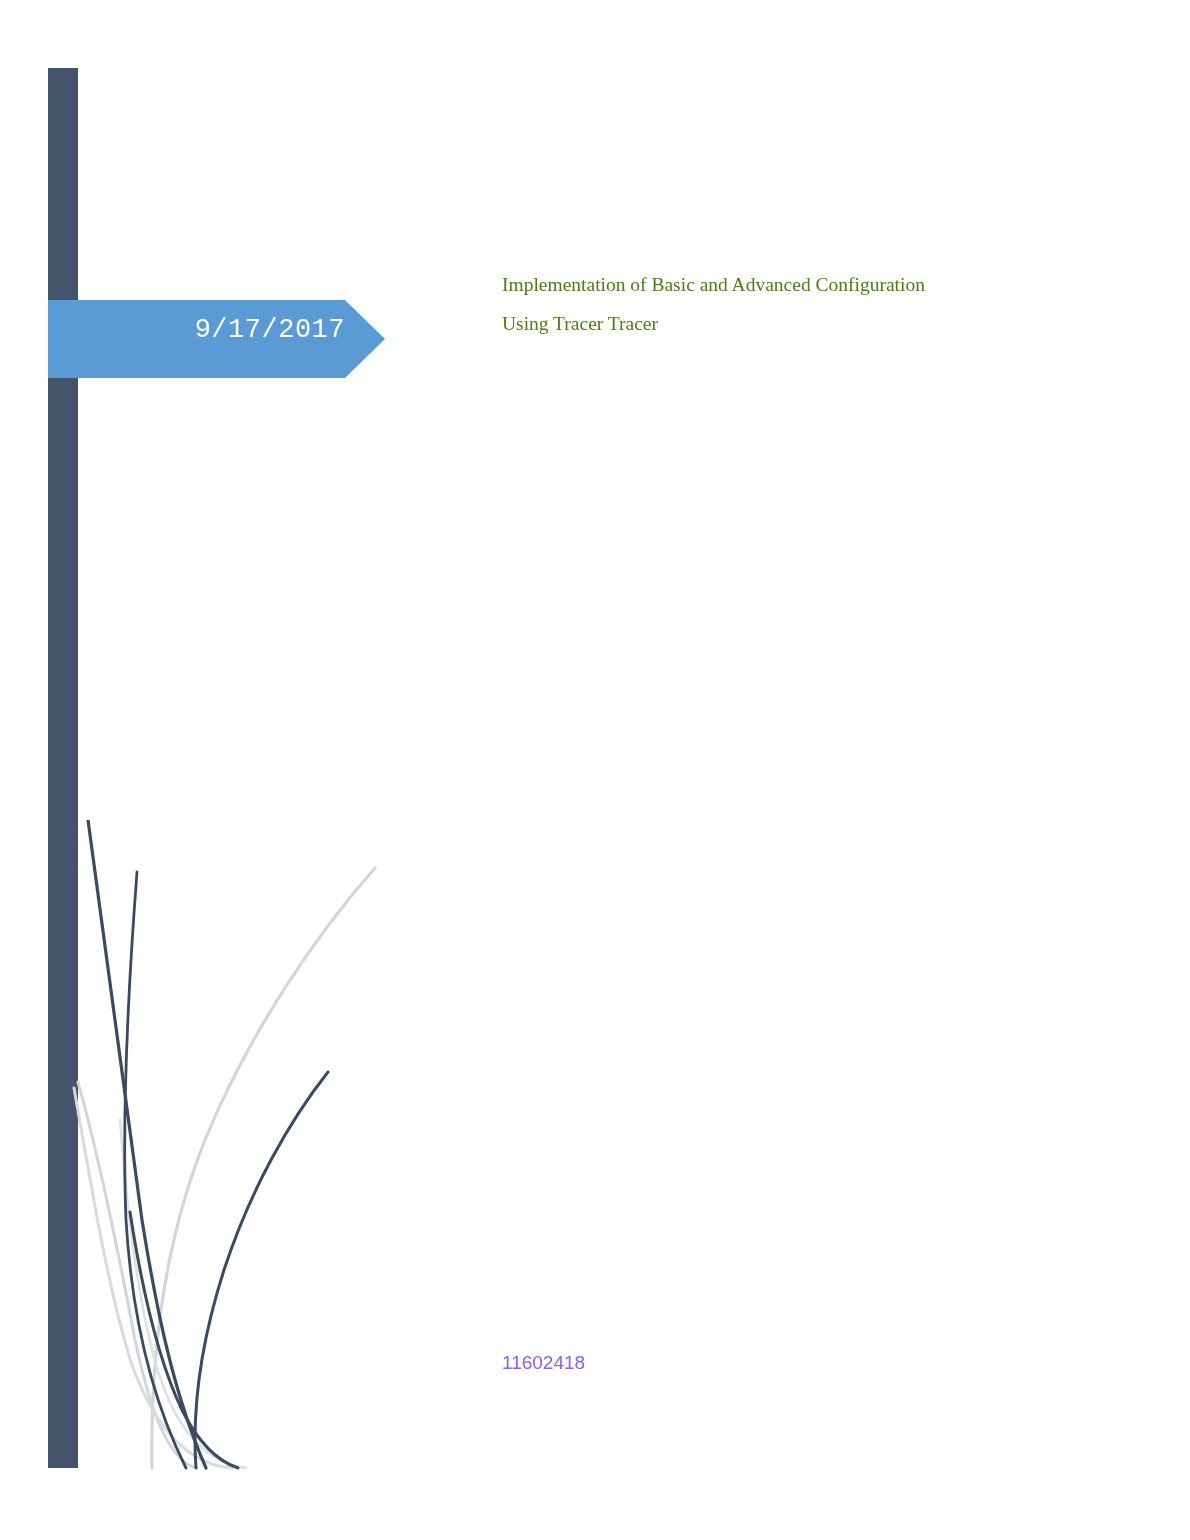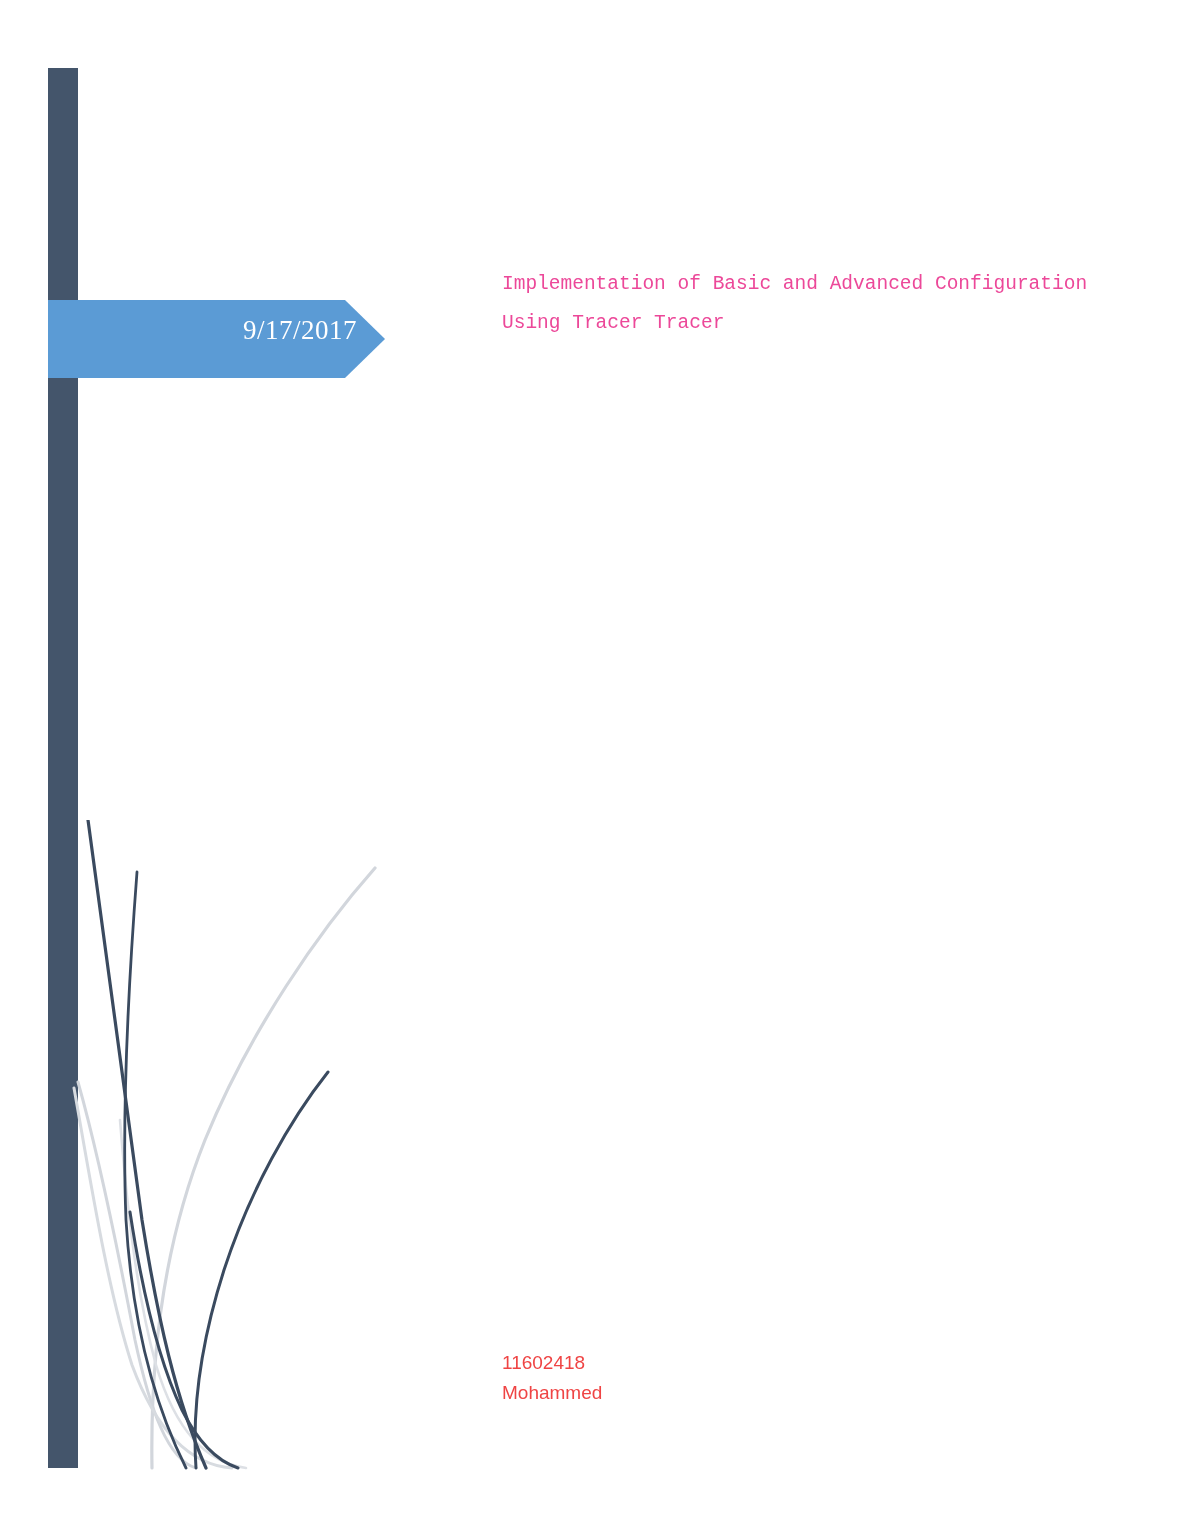--- a/index.html
+++ b/index.html
@@ -56,50 +56,49 @@
     left: 0;
     top: 0;
     width: 297px;
     height: 60px;
     display: flex;
     align-items: center;
     justify-content: flex-end;
     color: #ffffff;
     font-size: 27px;
     letter-spacing: 0.5px;
-    font-family: Liberation Serif, serif;
-    margin-left: 12px;
+    font-family: Liberation Mono, monospace;
   }
 
   
   #title-block {
     position: absolute;
     left: 502px;
     top: 265px;
     width: 560px;
   }
   #title-block .title-line {
     font-size: 19.5px;
     line-height: 39px;
-    color: #ec4899;
-    font-family: Liberation Mono, monospace;
+    color: #4d7c0f;
+    font-family: Liberation Serif, serif;
     white-space: nowrap;
   }
 
   
   #author-block {
     position: absolute;
     left: 502px;
     top: 1348px;
     width: 420px;
   }
   #author-block .author-line {
     font-size: 19px;
     line-height: 30px;
-    color: #ef4444;
+    color: #8b5cf6;
     font-family: "Liberation Sans", sans-serif;
     white-space: nowrap;
   }
 </style>
 </head>
 <body>
 
 <div id="page">
 
   <div id="side-bar"></div>
@@ -132,16 +131,15 @@
     <div id="date-banner-text">9/17/2017</div>
   </div>
 
   <div id="title-block">
     <div class="title-line">Implementation of Basic and Advanced Configuration</div>
     <div class="title-line">Using Tracer Tracer</div>
   </div>
 
   <div id="author-block">
     <div class="author-line">11602418</div>
-    <div class="author-line">Mohammed</div>
   </div>
 
 </div>
 
 </body></html>

